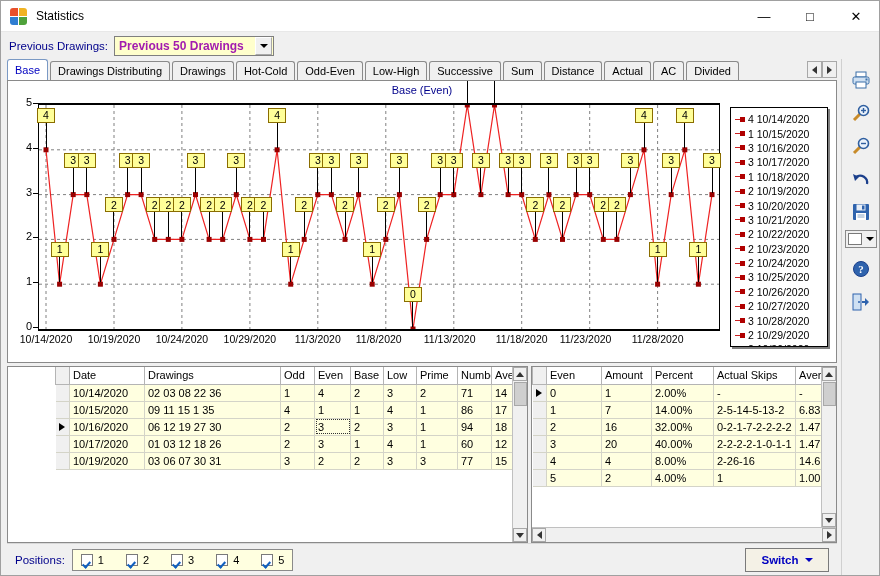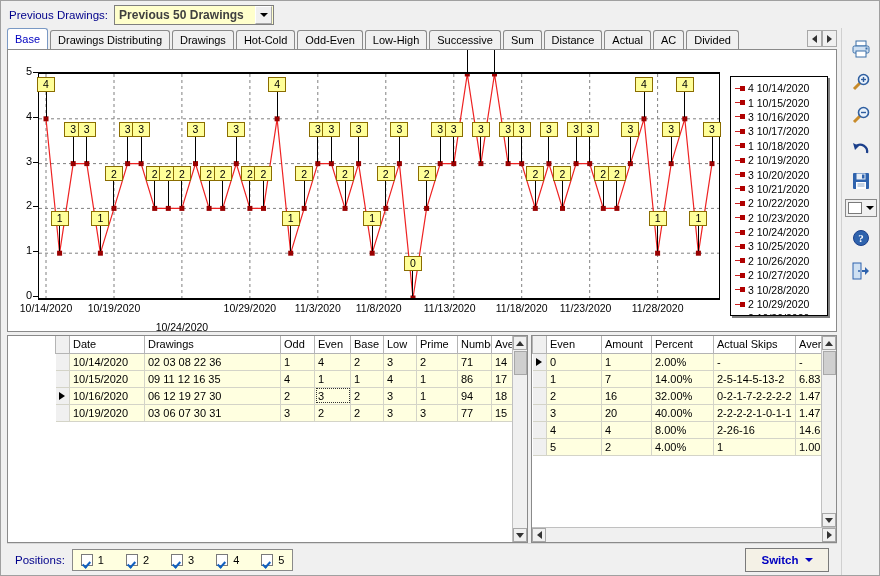--- a/index.html
+++ b/index.html
@@ -30,21 +30,21 @@
   .title-spacer { flex:1; }
   .winbtn { width:46px; height:31px; display:flex; align-items:center; justify-content:center;
             font-size:13px; color:#000; }
 
   
   .toolrow { height:26px; display:flex; align-items:center; padding-left:8px; flex:0 0 27px;
              background:#f0f0f0; }
   .toolrow .lbl { color:#00008b; font-size:11.5px; margin-right:6px; }
   .combo { height:20px; min-width:160px; background:#ffffcc; border:1px solid #7f7f7f;
            display:flex; align-items:center; padding-left:4px; font-weight:bold;
-           font-size:12px; color:#404040; position:relative; }
+           font-size:12px; color:#a21caf; position:relative; }
   .combo .cname { flex:1; }
   .combo .arrow { width:17px; height:18px; background:#f0f0f0; border:1px solid #a8a8a8;
                   border-top-color:#fff; border-left-color:#fff; display:flex;
                   align-items:center; justify-content:center; margin-right:1px; }
   .tri-d { width:0;height:0;border-left:4px solid transparent;border-right:4px solid transparent;
            border-top:4px solid #000; }
 
   
   .body { flex:1; display:flex; min-height:0; }
   .main { flex:1; display:flex; flex-direction:column; min-width:0; padding:0 4px 0 6px; }
@@ -140,20 +140,33 @@
   .colorcombo { width:32px; height:18px; display:flex; border:1px solid #8a8a8a;
                 background:#f0f0f0; margin-bottom:6px; }
   .colorcombo .swatch { flex:1; background:#fff; border:1px solid #7a7a7a; margin:2px; }
   .colorcombo .ar { width:12px; display:flex; align-items:center; justify-content:center; }
 </style>
 </head>
 <body>
 
 <div class="window">
 
+  <div class="titlebar">
+    <div class="app-icon">
+        <i></i>
+        <i></i>
+        <i></i>
+        <i></i>
+      </div>
+    <div class="title-text">Statistics</div>
+    <div class="title-spacer"></div>
+    <div class="winbtn">—</div>
+    <div class="winbtn">□</div>
+    <div class="winbtn close">✕</div>
+  </div>
 
   <div class="toolrow">
     <span class="lbl">Previous Drawings:</span>
     <div class="combo">
       <span class="cname">Previous 50 Drawings</span>
       <span class="arrow">
           <i class="tri-d"></i>
         </span>
     </div>
   </div>
@@ -202,20 +215,21 @@
           <div>
               <i class="tri-l"></i>
             </div>
           <div>
               <i class="tri-r"></i>
             </div>
         </div>
       </div>
 
       <div class="chartpanel">
+        <div class="chart-title">Base (Even)</div>
         <div class="plotwrap">
           <div id="yticks">
               <div class="ylab" style="left: 2px; top: 221px;">0</div>
               <div style="position: absolute; left: 25px; width: 5px; height: 1px; background: rgb(0, 0, 0); top: 228px;"></div>
               <div class="ylab" style="left: 2px; top: 176.2px;">1</div>
               <div style="position: absolute; left: 25px; width: 5px; height: 1px; background: rgb(0, 0, 0); top: 183.2px;"></div>
               <div class="ylab" style="left: 2px; top: 131.4px;">2</div>
               <div style="position: absolute; left: 25px; width: 5px; height: 1px; background: rgb(0, 0, 0); top: 138.4px;"></div>
               <div class="ylab" style="left: 2px; top: 86.6px;">3</div>
               <div style="position: absolute; left: 25px; width: 5px; height: 1px; background: rgb(0, 0, 0); top: 93.6px;"></div>
@@ -289,21 +303,21 @@
                 <rect x="616.1" y="176.7" width="5" height="5" fill="#990000"></rect>
                 <rect x="629.7" y="87.1" width="5" height="5" fill="#990000"></rect>
                 <rect x="643.3" y="42.3" width="5" height="5" fill="#990000"></rect>
                 <rect x="656.9" y="176.7" width="5" height="5" fill="#990000"></rect>
                 <rect x="670.5" y="87.1" width="5" height="5" fill="#990000"></rect>
               </svg>
           </div>
           <div id="xticks">
               <div class="xlab" style="left: 8px; top: 234px; width: 60px; text-align: center;">10/14/2020</div>
               <div class="xlab" style="left: 75.9592px; top: 234px; width: 60px; text-align: center;">10/19/2020</div>
-              <div class="xlab" style="left: 143.918px; top: 234px; width: 60px; text-align: center; margin-top: 19px;">10/24/2020</div>
+              <div class="xlab" style="left: 143.918px; top: 234px; width: 60px; text-align: center;">10/24/2020</div>
               <div class="xlab" style="left: 211.878px; top: 234px; width: 60px; text-align: center;">10/29/2020</div>
               <div class="xlab" style="left: 279.837px; top: 234px; width: 60px; text-align: center;">11/3/2020</div>
               <div class="xlab" style="left: 347.796px; top: 234px; width: 60px; text-align: left;">11/8/2020</div>
               <div class="xlab" style="left: 415.755px; top: 234px; width: 60px; text-align: left;">11/13/2020</div>
               <div class="xlab" style="left: 483.714px; top: 234px; width: 60px; text-align: center;">11/18/2020</div>
               <div class="xlab" style="left: 551.673px; top: 234px; width: 60px; text-align: left;">11/23/2020</div>
               <div class="xlab" style="left: 619.633px; top: 234px; width: 60px; text-align: center;">11/28/2020</div>
             </div>
           <div id="datalabels">
               <div style="position: absolute; left: 37.5px; top: 22.8px; width: 1px; height: 26px; background: rgb(0, 0, 0);"></div>
@@ -569,21 +583,21 @@
                       <td class="c-blk">2</td>
                       <td class="c-teal">3</td>
                       <td class="c-blk">2</td>
                       <td class="c-blk">71</td>
                       <td class="c-blk">14</td>
                       <td class="c-blk">21</td>
                     </tr>
                     <tr>
                       <td class="rowhdr"></td>
                       <td class="c-blk">10/15/2020</td>
-                      <td class="c-blk">09 11 12 16 35</td>
+                      <td class="c-blk">09 11 15 1 35</td>
                       <td class="c-mag">4</td>
                       <td class="c-green">1</td>
                       <td class="c-green">1</td>
                       <td class="c-mag">4</td>
                       <td class="c-green">1</td>
                       <td class="c-blk">86</td>
                       <td class="c-blk">17</td>
                       <td class="c-blk">26</td>
                     </tr>
                     <tr>
@@ -591,20 +605,33 @@
                       <td class="c-blk">10/16/2020</td>
                       <td class="c-blk">06 12 19 27 30</td>
                       <td class="c-blk">2</td>
                       <td class="c-teal sel">3</td>
                       <td class="c-blk">2</td>
                       <td class="c-teal">3</td>
                       <td class="c-green">1</td>
                       <td class="c-blk">94</td>
                       <td class="c-blk">18</td>
                       <td class="c-blk">40</td>
+                    </tr>
+                    <tr>
+                      <td class="rowhdr"></td>
+                      <td class="c-blk">10/17/2020</td>
+                      <td class="c-blk">01 03 12 18 26</td>
+                      <td class="c-blk">2</td>
+                      <td class="c-teal">3</td>
+                      <td class="c-green">1</td>
+                      <td class="c-mag">4</td>
+                      <td class="c-green">1</td>
+                      <td class="c-blk">60</td>
+                      <td class="c-blk">12</td>
+                      <td class="c-blk">20</td>
                     </tr>
                     <tr>
                       <td class="rowhdr"></td>
                       <td class="c-blk">10/19/2020</td>
                       <td class="c-blk">03 06 07 30 31</td>
                       <td class="c-teal">3</td>
                       <td class="c-blk">2</td>
                       <td class="c-blk">2</td>
                       <td class="c-teal">3</td>
                       <td class="c-teal">3</td>

